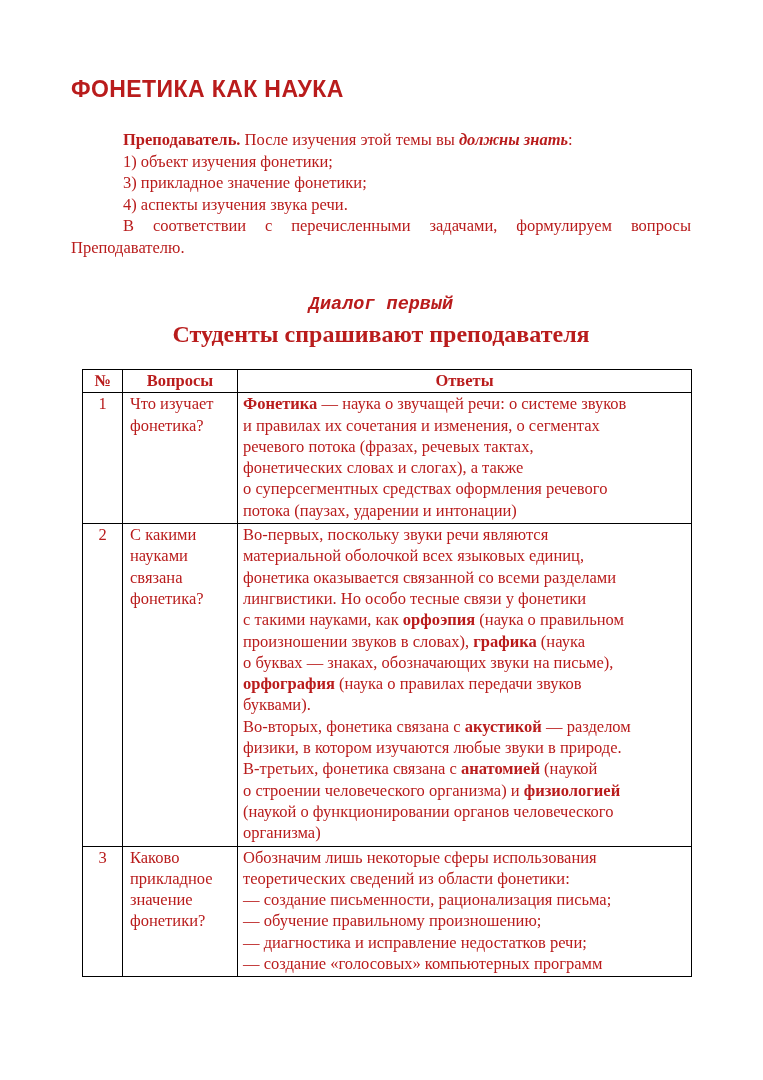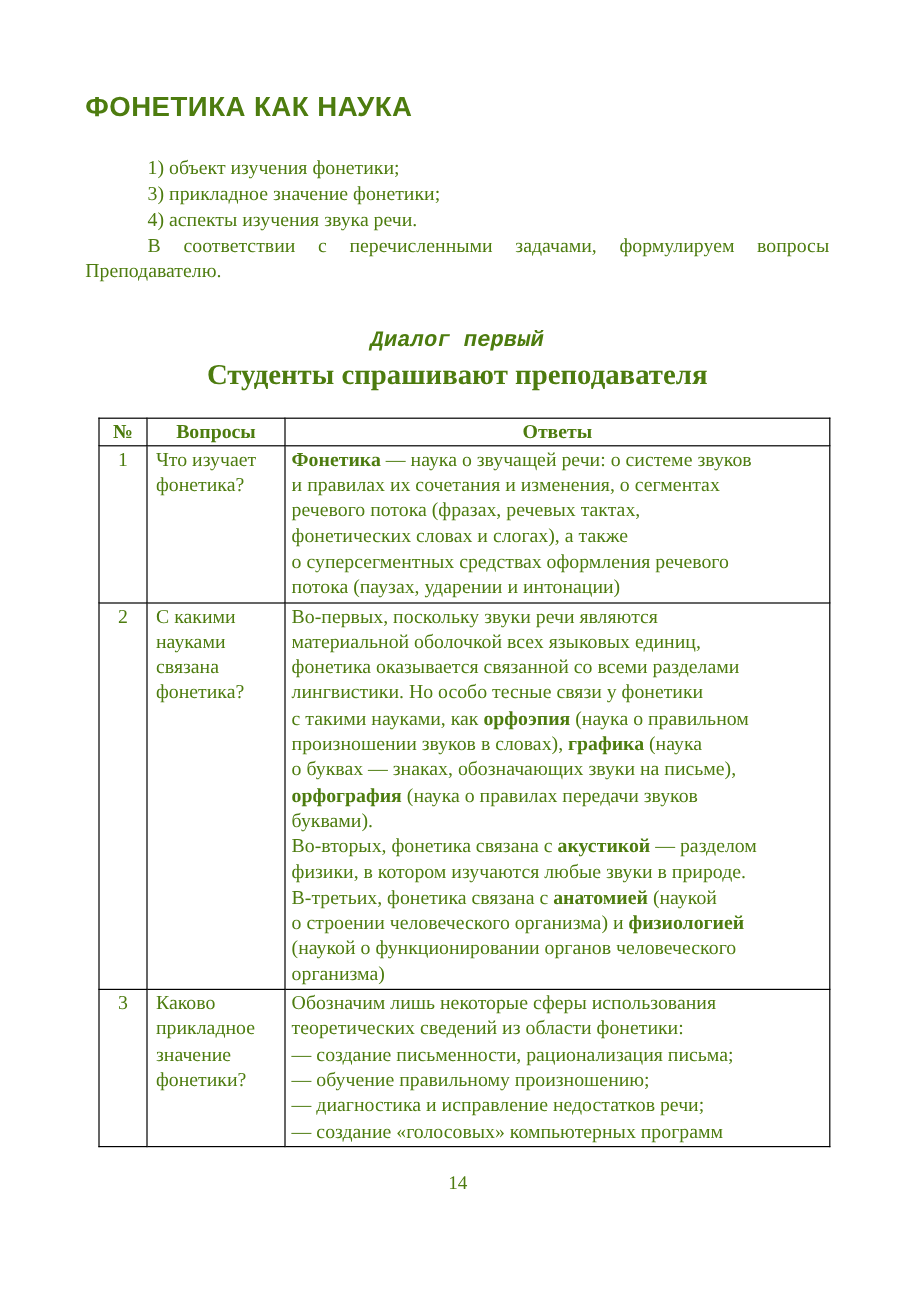--- a/index.html
+++ b/index.html
@@ -2,21 +2,21 @@
 <html><head>
 <meta charset="utf-8">
 <style>
   html, body { margin: 0; padding: 0; background: #ffffff; }
   .page {
     position: relative;
     width: 761px;
     height: 1080px;
     margin: 0 auto;
     background: #ffffff;
-    color: #4d7c0f;
+    color: #b91c1c;
     font-family: "Liberation Serif", serif;
     box-sizing: border-box;
     padding: 76px 71px 0 70px;
     overflow: hidden;
   }
   .b { font-weight: bold; }
   .i { font-style: italic; }
 
   .doc-title {
     font-family: "Liberation Sans", sans-serif;
@@ -82,20 +82,21 @@
   }
 </style>
 </head>
 <body>
 
 <div class="page">
 
   <h1 class="doc-title">ФОНЕТИКА КАК НАУКА</h1>
 
   <div>
+    <p class="para"><span class="b">Преподаватель.</span><span> После изучения этой темы вы </span><span class="b i">должны знать</span><span>:</span></p>
     <p class="para">1) объект изучения фонетики;</p>
     <p class="para">3) прикладное значение фонетики;</p>
     <p class="para">4) аспекты изучения звука речи.</p>
     <p class="para closing">В соответствии с перечисленными задачами, формулируем вопросы Преподавателю.</p>
   </div>
 
   <div>
     <p class="dialog-sub">Диалог первый</p>
     <p class="dialog-title">Студенты спрашивают преподавателя</p>
   </div>
@@ -156,15 +157,14 @@
         <td class="answer"><span>Обозначим лишь некоторые сферы использования
 теоретических сведений из области фонетики:
 — создание письменности, рационализация письма;
 — обучение правильному произношению;
 — диагностика и исправление недостатков речи;
 — создание «голосовых» компьютерных программ</span></td>
       </tr>
     </tbody>
   </table>
 
-  <div class="page-number">14</div>
 
 </div>
 
 </body></html>

